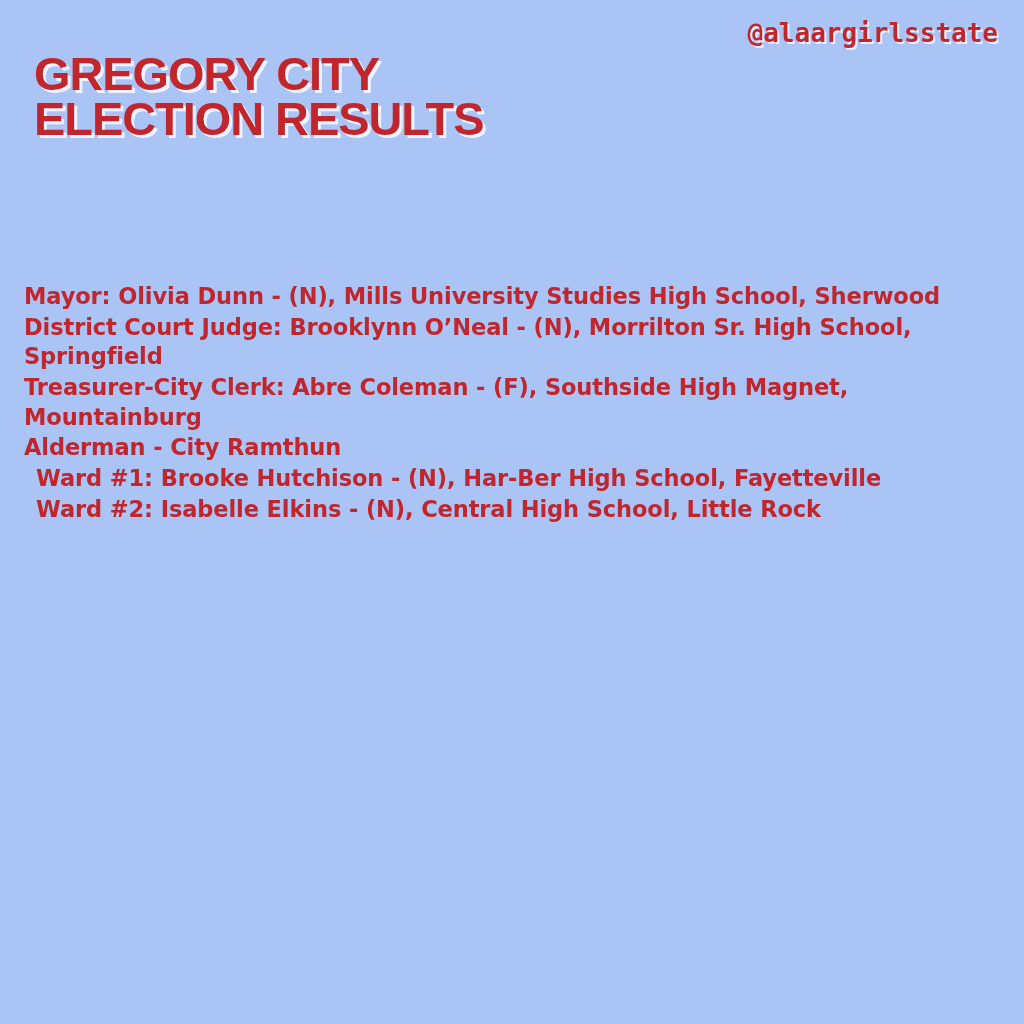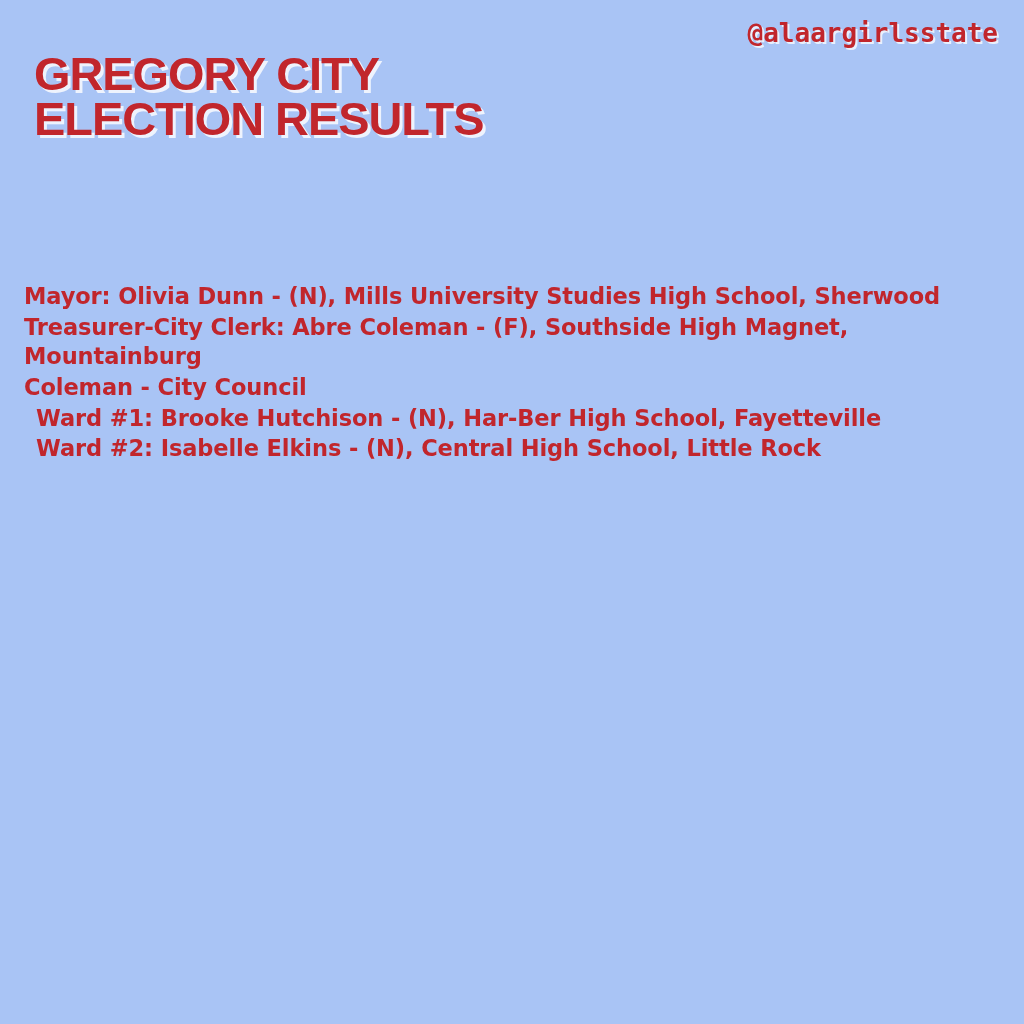--- a/index.html
+++ b/index.html
@@ -78,19 +78,20 @@
 
   <div class="handle">@alaargirlsstate</div>
 
   <div class="title">
     <span class="line">GREGORY CITY</span>
     <span class="line">ELECTION RESULTS</span>
   </div>
 
   <div class="body-block">
     <p class="entry">Mayor:  Olivia Dunn - (N), Mills University Studies High School, Sherwood</p>
+    <p class="entry">District Court Judge:  Brooklynn O’Neal - (N), Morrilton Sr. High School, Springfield</p>
     <p class="entry">Treasurer-City Clerk:  Abre Coleman - (F), Southside High Magnet, Mountainburg</p>
-    <p class="entry">Coleman - City Council</p>
+    <p class="entry">Alderman - City Ramthun</p>
     <p class="entry indent">Ward #1:  Brooke Hutchison - (N), Har-Ber High School, Fayetteville</p>
     <p class="entry indent">Ward #2:  Isabelle Elkins - (N), Central High School, Little Rock</p>
   </div>
 
 </div>
 
 </body></html>

